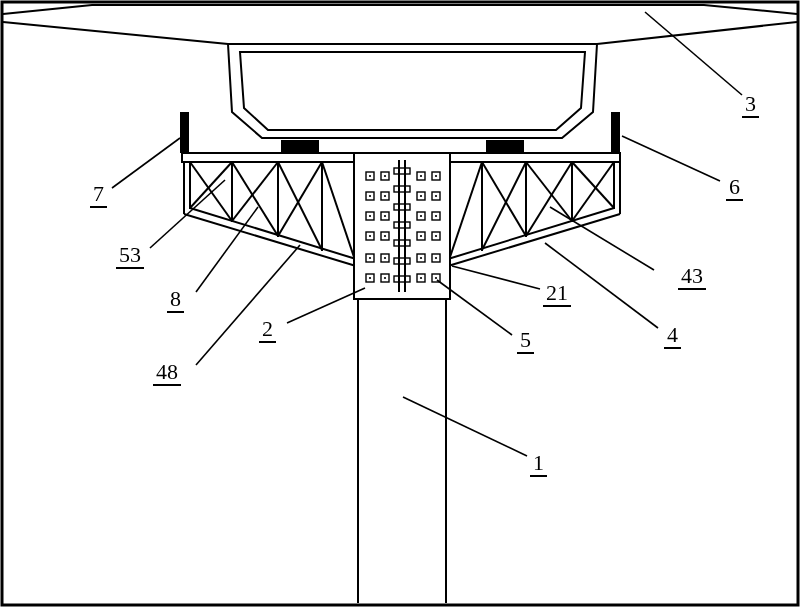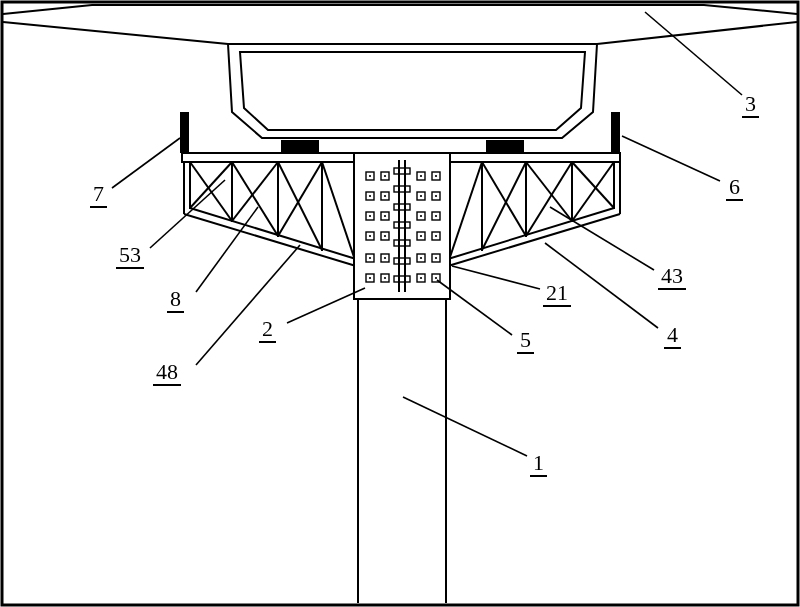--- a/index.html
+++ b/index.html
@@ -164,17 +164,17 @@
 
   <span class="lbl" style="left:742px; top:92px;">3</span>
   <span class="lbl" style="left:90px;  top:182px;">7</span>
   <span class="lbl" style="left:116px; top:243px;">53</span>
   <span class="lbl" style="left:167px; top:287px;">8</span>
   <span class="lbl" style="left:153px; top:360px;">48</span>
   <span class="lbl" style="left:259px; top:317px;">2</span>
   <span class="lbl" style="left:517px; top:328px;">5</span>
   <span class="lbl" style="left:543px; top:281px;text-align:right;">21</span>
   <span class="lbl" style="left:664px; top:323px;">4</span>
-  <span class="lbl" style="left:658px; top:264px;">43</span>
+  <span class="lbl" style="left:678px; top:264px;">43</span>
   <span class="lbl" style="left:726px; top:175px;">6</span>
   <span class="lbl" style="left:530px; top:451px;">1</span>
 
 </div>
 
 </body></html>

